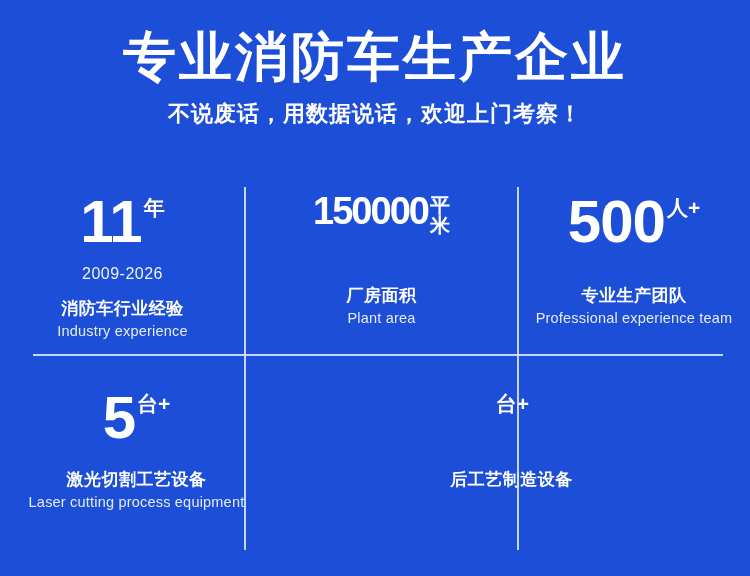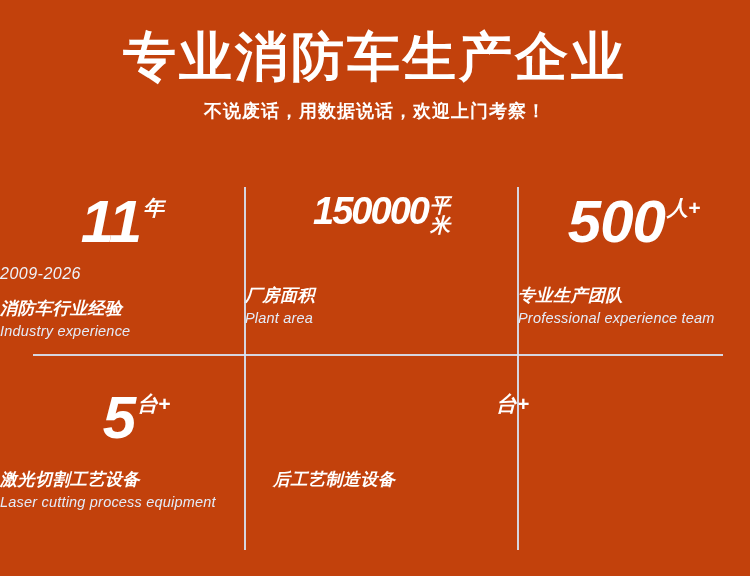--- a/index.html
+++ b/index.html
@@ -38,21 +38,21 @@
     font-size: 53px;
     font-weight: 700;
     color: #ffffff;
     letter-spacing: 3px;
     line-height: 1.18;
     white-space: nowrap;
   }
 
   .subhead {
     margin-top: 12px;
-    font-size: 18px;
+    font-size: 22px;
     font-weight: 700;
     color: #ffffff;
     letter-spacing: 1px;
     line-height: 1.2;
     white-space: nowrap;
   }
 
   
   .grid {
     position: absolute;
@@ -70,23 +70,23 @@
     display: flex;
   }
   .row-top    { top: 0px; }
   .row-bottom { top: 196px; }
 
   .cell {
     position: relative;
     flex: 1 1 0;
     display: flex;
     flex-direction: column;
+    align-items: center;
     justify-content: flex-start;
     padding-top: 6px;
-    font-style: italic;
   }
   .cell.c1 { flex: 0 0 245px; }
   .cell.c2 { flex: 0 0 273px; }
   .cell.c3 { flex: 1 1 auto; }
 
   
   .big-line {
     display: flex;
     align-items: flex-start;
     justify-content: center;
@@ -159,21 +159,21 @@
     opacity: 0.9;
   }
   .v-divider { width: 2px; }
   .v1 { left: 244px; top: 187px;  height: 363px; }
   .v2 { left: 517px; top: 187px;  height: 363px; }
   .h-divider { height: 2px; left: 33px; width: 690px; top: 354px; }
 </style>
 </head>
 <body style="background: rgb(43, 113, 222);">
 
-<div class="banner" style="background: #c2410c;">
+<div class="banner" style="background: #1d4ed8;">
 
   <div class="header">
     <div class="headline">专业消防车生产企业</div>
     <div class="subhead">不说废话，用数据说话，欢迎上门考察！</div>
   </div>
 
   <div class="grid">
 
     <div class="grid-row row-top">
 

